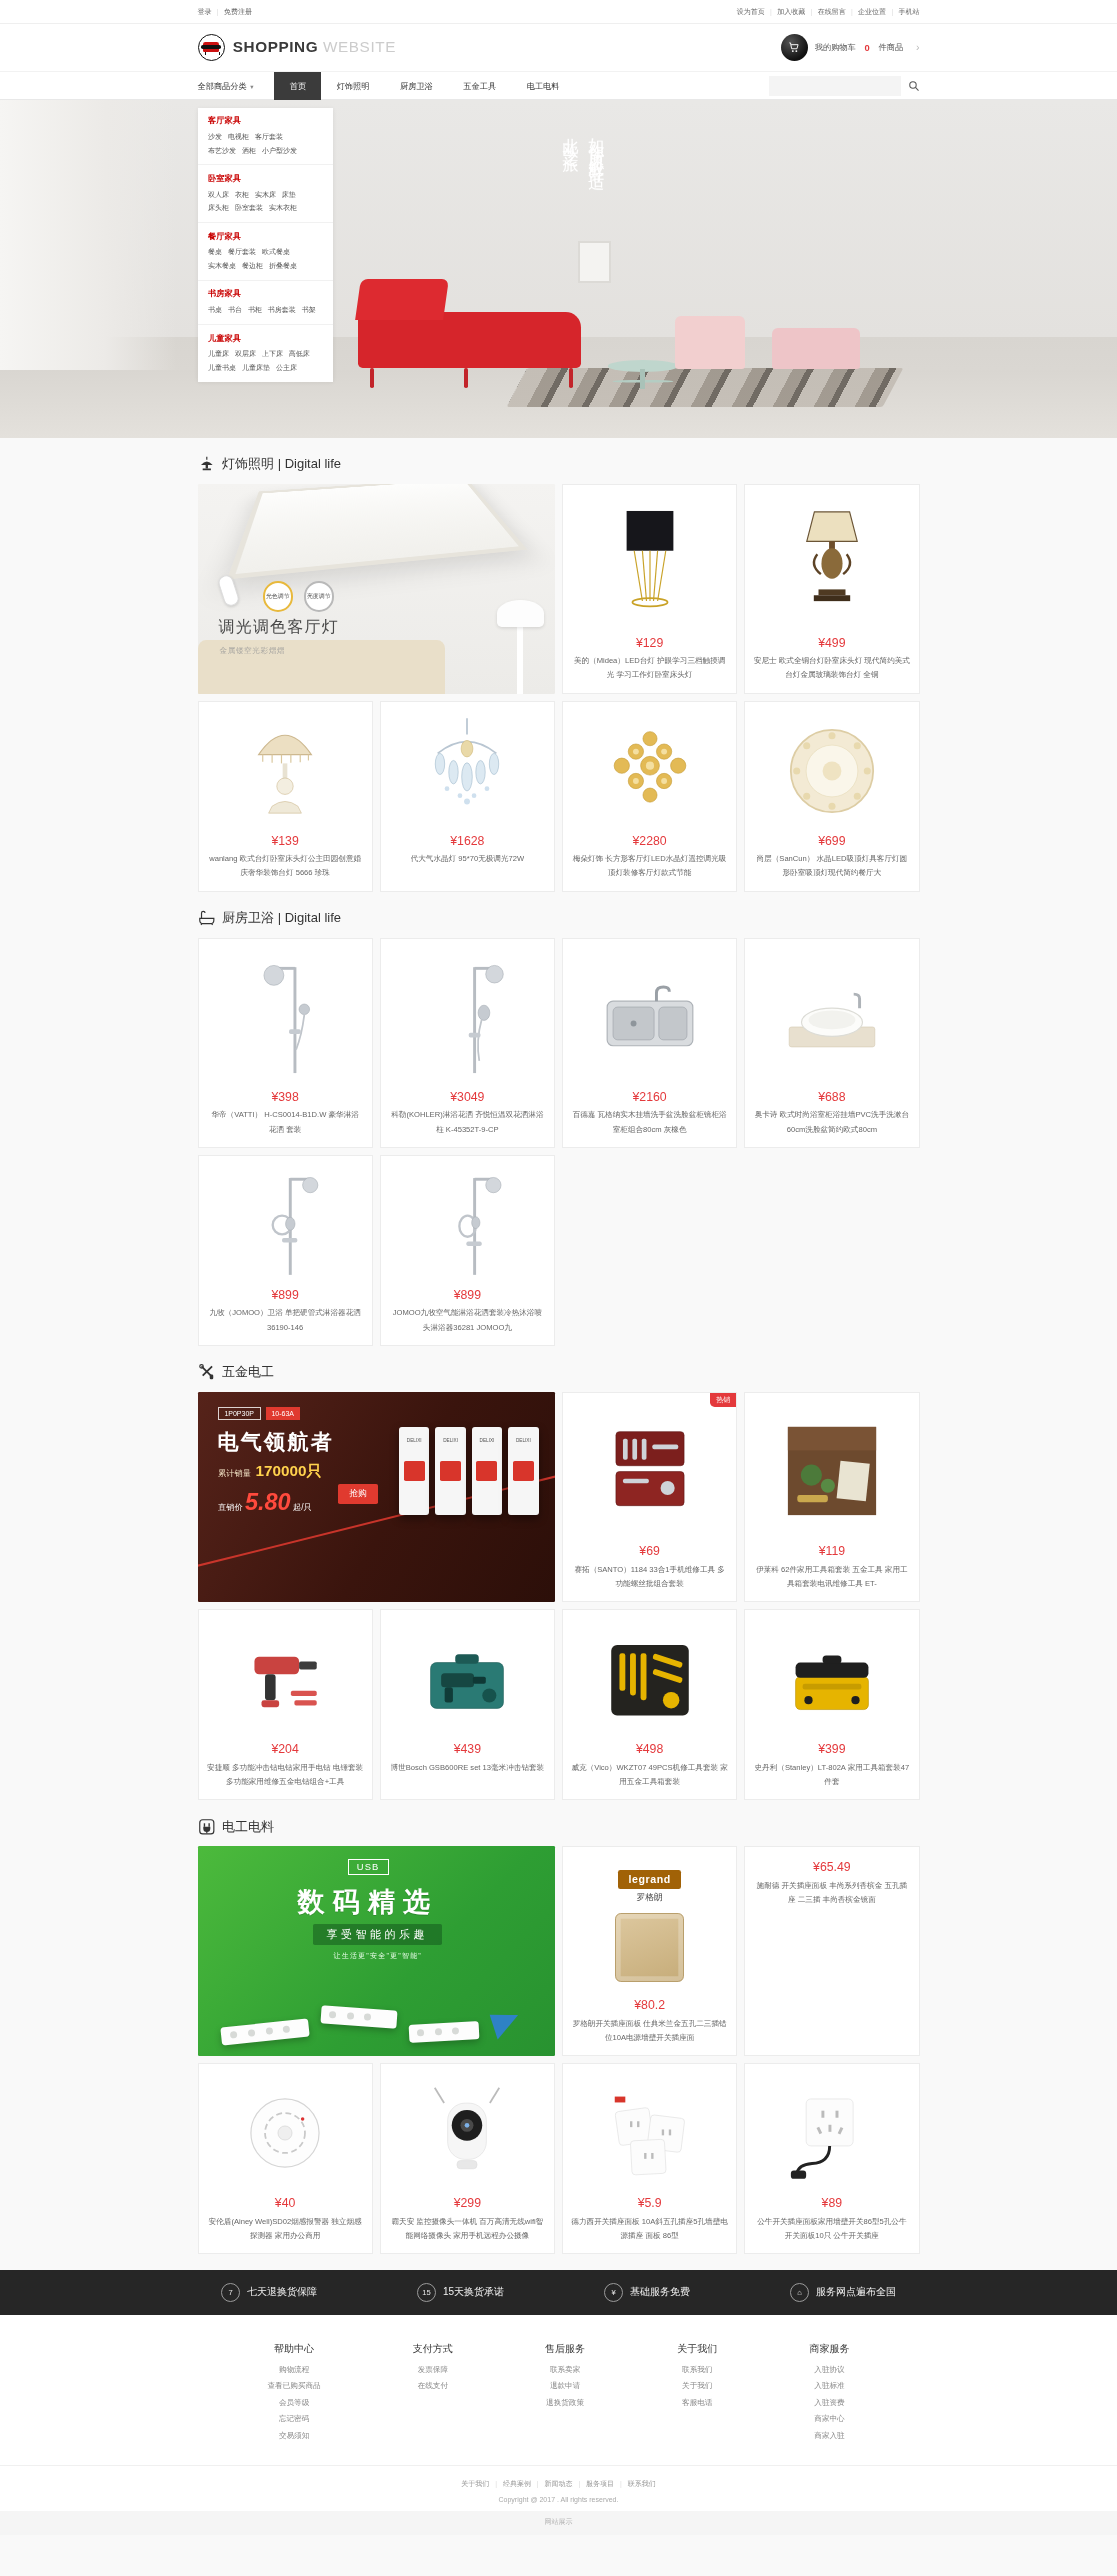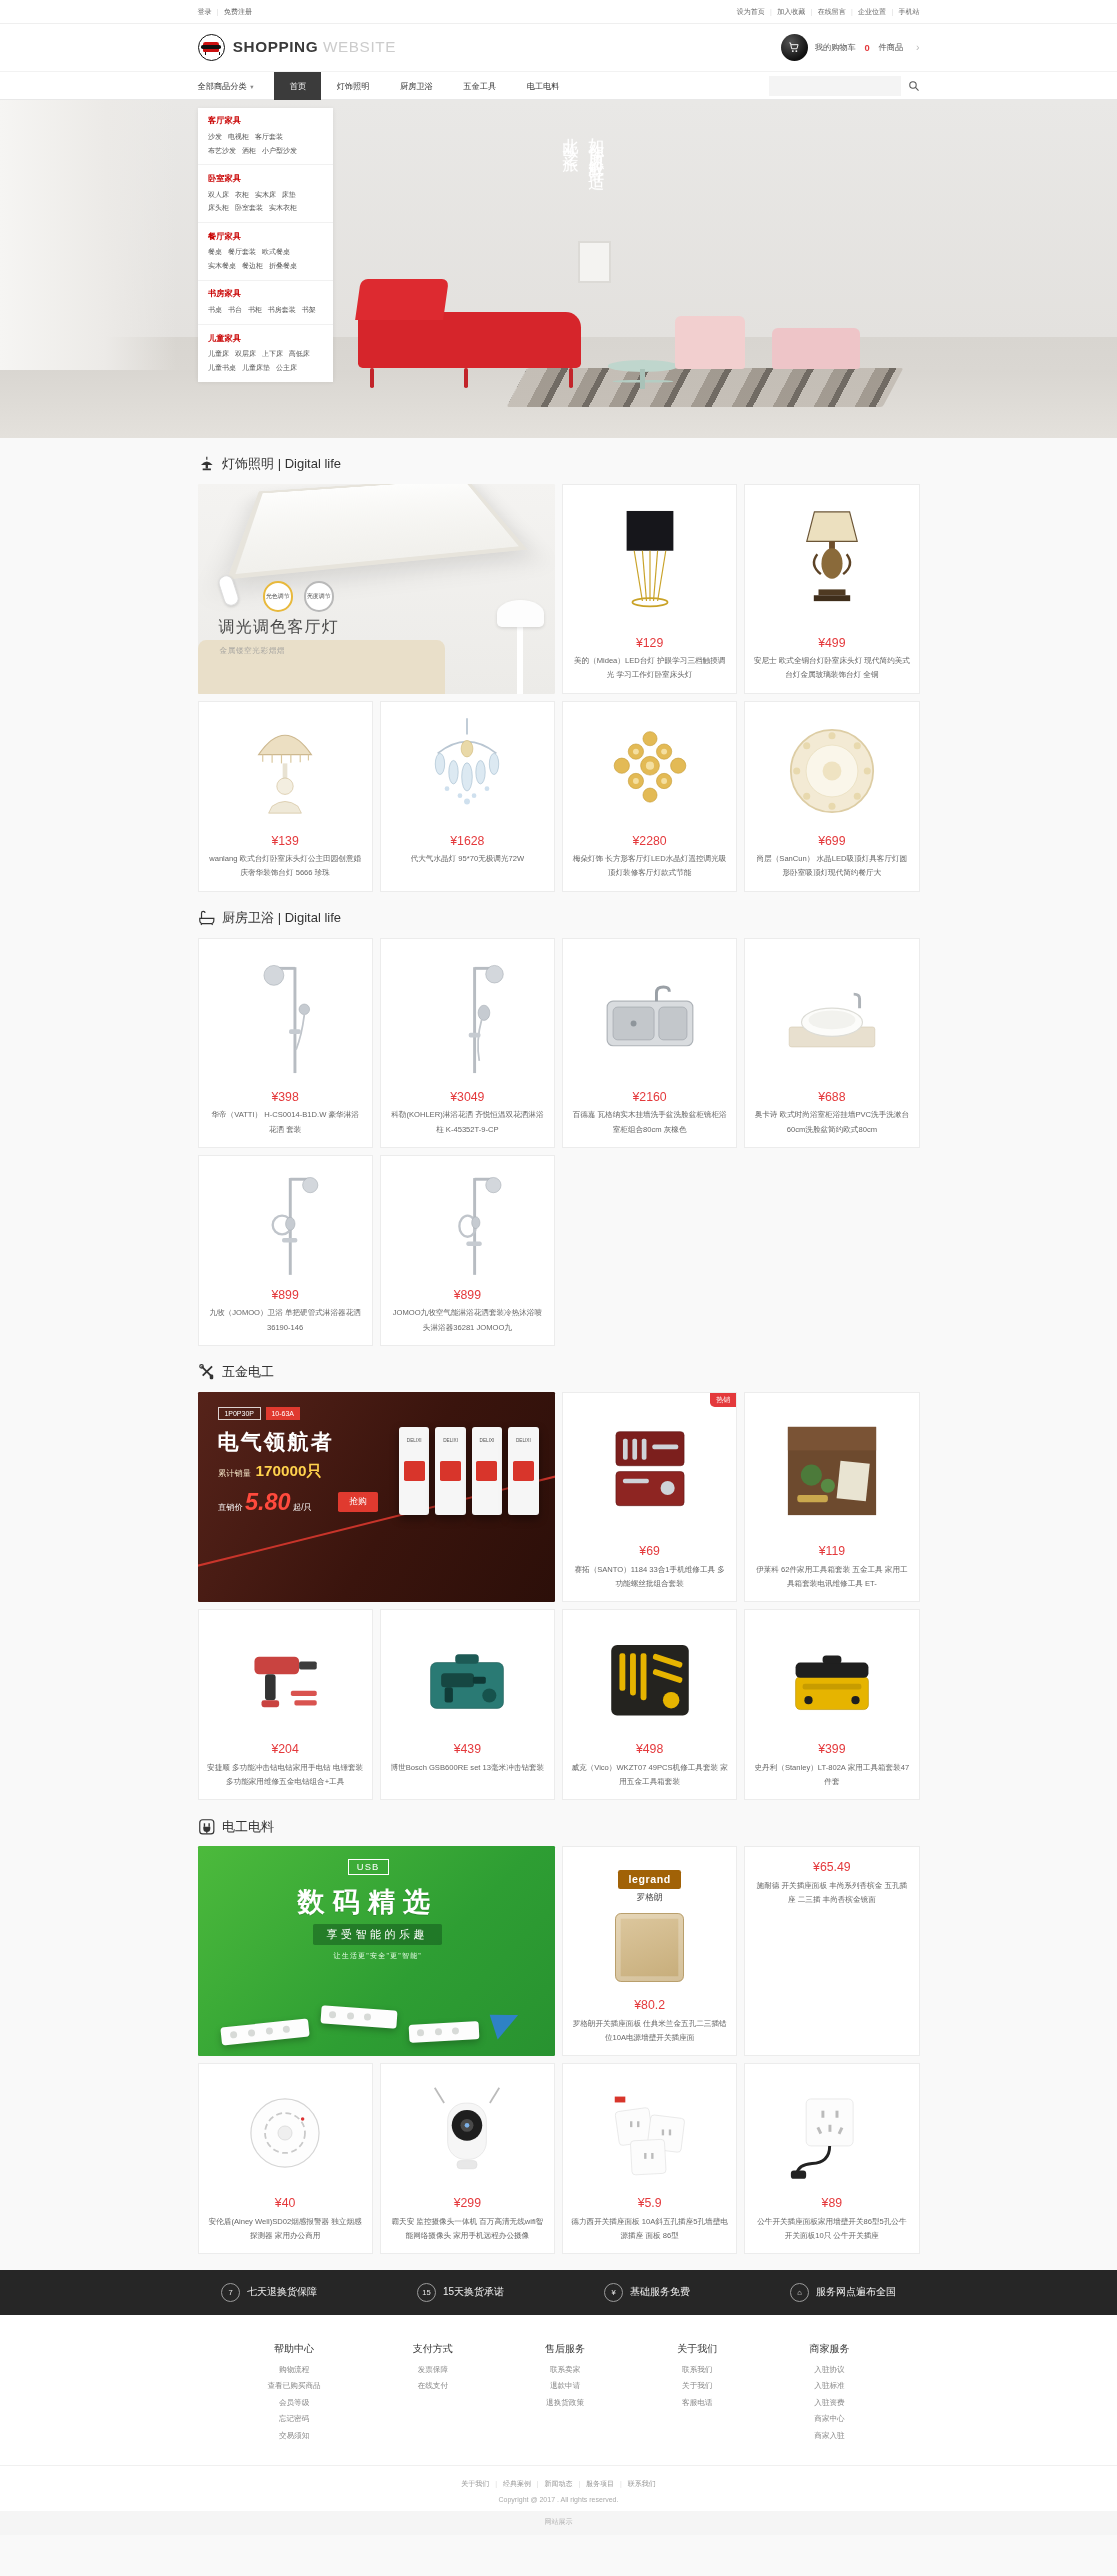--- a/index.html
+++ b/index.html
@@ -101,21 +101,21 @@
   
   .b-hard { background:linear-gradient(120deg,#56231a,#3a140d 55%,#2c0f09); color:#fff; }
   .b-h-tags { position:absolute; left:20px; top:15.3px; display:flex; gap:4.7px; font-size:7px; }
   .b-h-tag1 { border:0.6px solid rgba(255,255,255,.8); padding:1.8px 5.9px; }
   .b-h-tag2 { background:#e03a2f; padding:2.3px 5.9px; }
   .b-h-title { position:absolute; left:20px; top:36px; font-size:21px; font-weight:bold; letter-spacing:2.3px; }
   .b-h-sales { position:absolute; left:20.6px; top:69px; font-size:8.2px; color:#f5e6c8; }
   .b-h-sales b { color:#ffd24d; font-size:15.3px; margin-left:4.7px; }
   .b-h-price { position:absolute; left:20.6px; top:97px; font-size:8.2px; }
   .b-h-price b { color:#ff4a3d; font-size:23.5px; margin:0 2.3px; font-style:italic; }
-  .b-h-cta { position:absolute; left:140px; top:100px; background:#e03a2f; color:#fff; font-size:8.8px; padding:4.1px 11.7px; border-radius:1.8px; cursor:pointer; }
+  .b-h-cta { position:absolute; left:140px; top:92px; background:#e03a2f; color:#fff; font-size:8.8px; padding:4.1px 11.7px; border-radius:1.8px; cursor:pointer; }
   .b-h-strike { position:absolute; left:-23.5px; top:123px; width:446px; height:1.8px; background:#e03a2f; transform:rotate(-14deg); opacity:.85; }
   .breakers { position:absolute; right:16.4px; top:35px; display:flex; gap:5.9px; }
   .breaker { width:30.5px; height:88px; background:#f6f6f6; border-radius:2.9px; position:relative; box-shadow:0 3.5px 8.2px rgba(0,0,0,.4); }
   .breaker:before { content:""; position:absolute; left:4.7px; top:34px; width:21px; height:20px; background:#d8352b; border-radius:1.8px; }
   .breaker:after { content:"DELIXI"; position:absolute; left:0; top:10.6px; width:100%; text-align:center; font-size:4.7px; color:#555; }
 
   
   .b-elec { background:linear-gradient(135deg,#4cba3c,#2e9e33 60%,#289230); color:#fff; }
   .b-e-badge { position:absolute; left:150px; top:13px; border:1.2px solid #fff; font-size:9.4px; padding:1.2px 8.2px; letter-spacing:1.2px; }
   .b-e-title { position:absolute; left:100px; top:38px; font-size:27px; font-weight:bold; letter-spacing:8.2px; text-shadow:0 1.2px 0 rgba(0,0,0,.15); }

